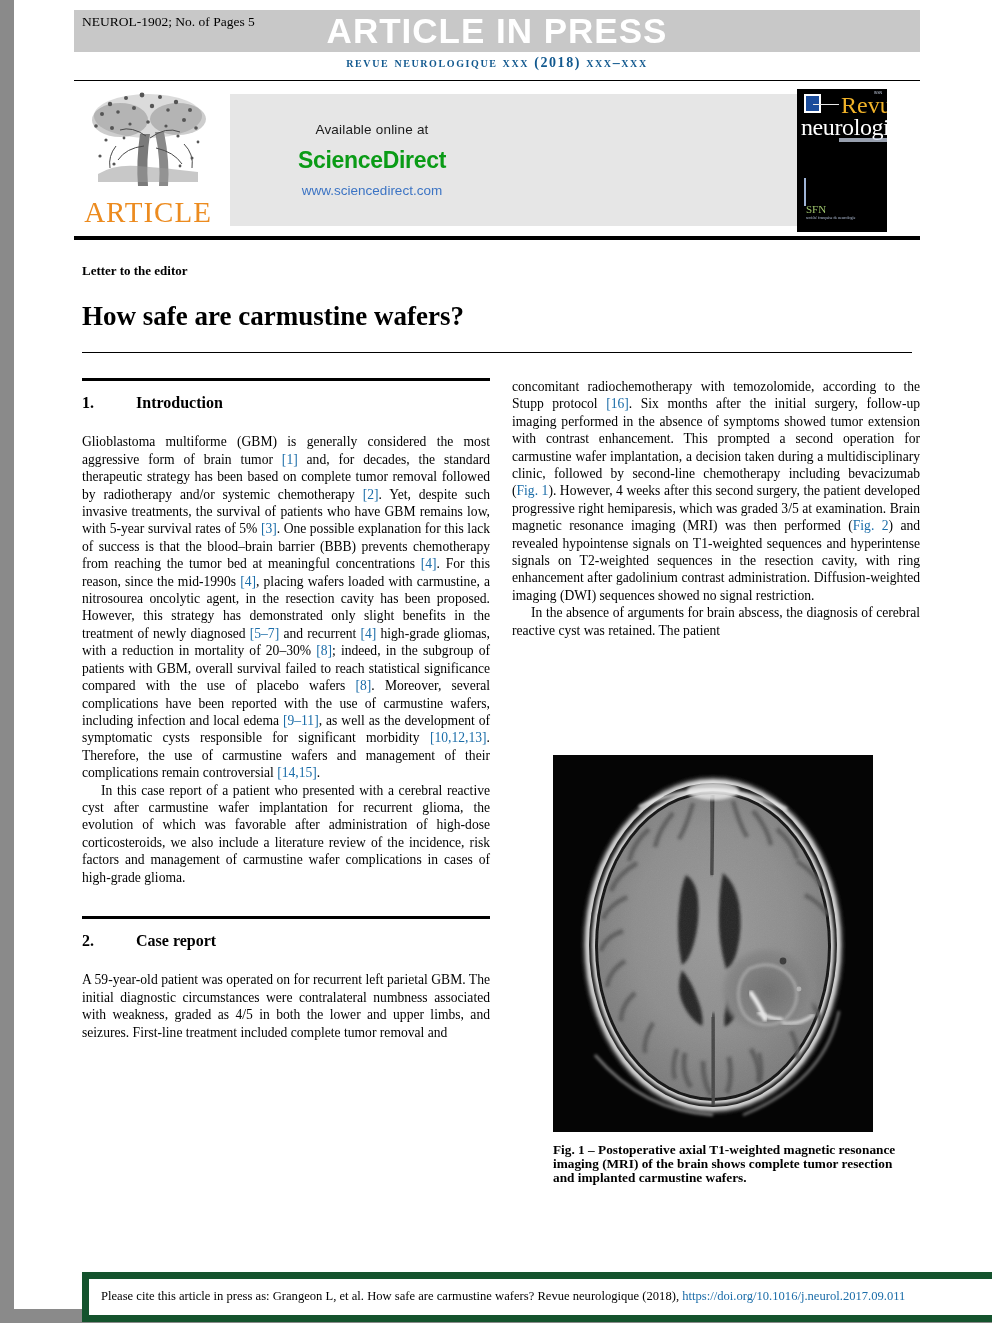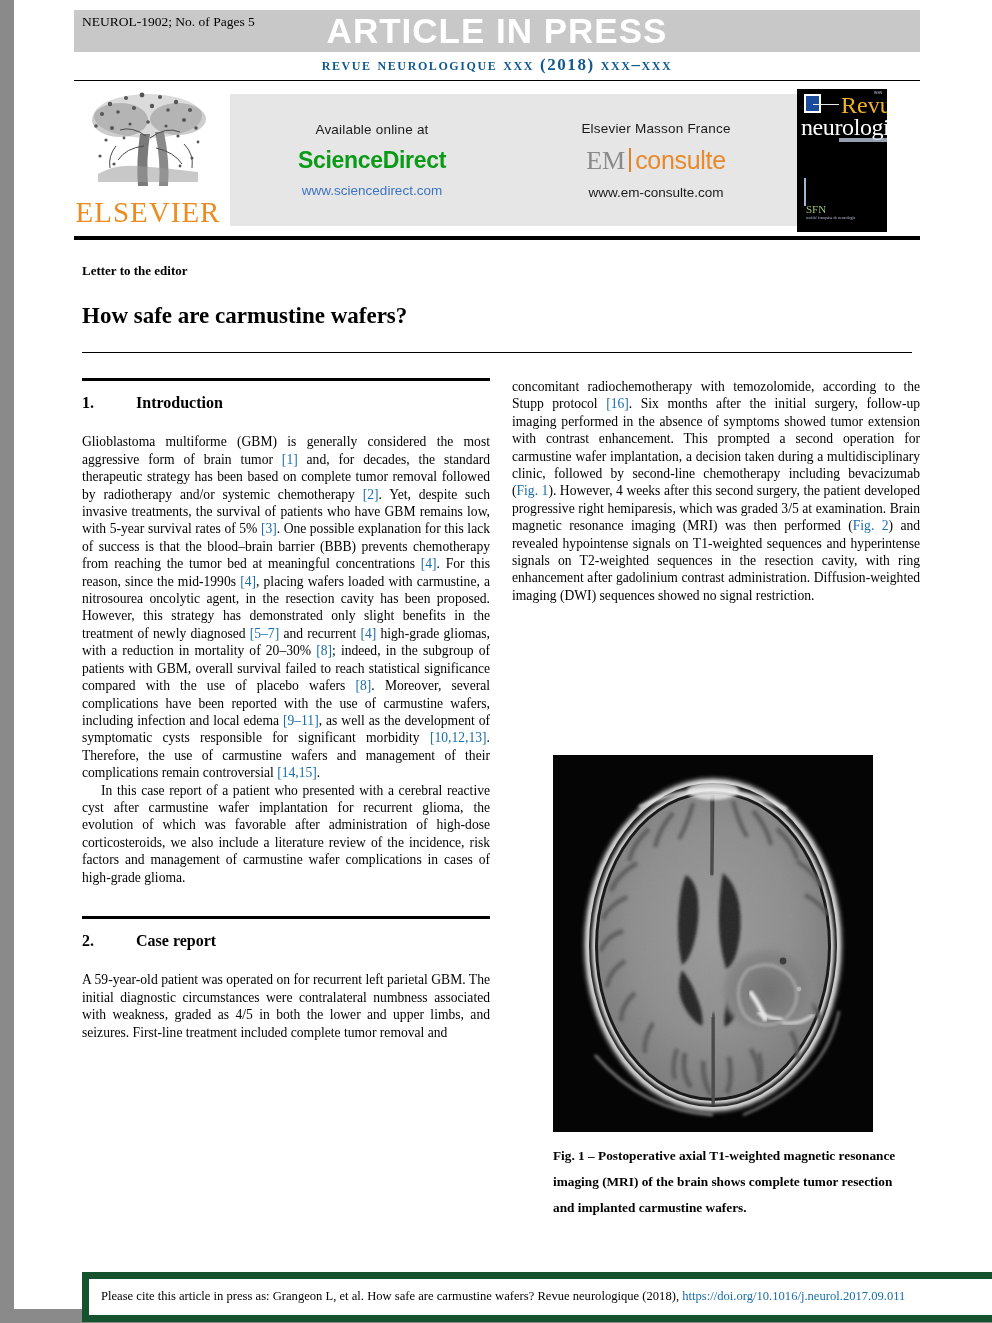--- a/index.html
+++ b/index.html
@@ -30,21 +30,21 @@
     font-family:"Liberation Serif", serif;
     font-size:13.5px;color:#000;white-space:nowrap;
   }
 
   
   .running-head{
     position:absolute;left:74px;top:55px;width:846px;
     text-align:center;
     font-family:"Liberation Serif", serif;
     font-weight:bold;
-    font-size:17px;
+    font-size:14px;
     letter-spacing:1.6px;
     color:#12598f;
     font-variant:small-caps;
   }
 
   
   .rule-thin{position:absolute;background:#000;height:1px;}
   .rule-thick{position:absolute;background:#000;height:4px;}
 
   
@@ -153,21 +153,21 @@
 
   
   .article-type{
     position:absolute;left:82px;top:263px;
     font-family:"Liberation Serif", serif;
     font-weight:bold;font-size:13px;color:#000;
   }
   .article-title{
     position:absolute;left:82px;top:300px;width:700px;
     font-family:"Liberation Serif", serif;
-    font-weight:bold;font-size:23px;color:#000;line-height:32px;
+    font-weight:bold;font-size:27px;color:#000;line-height:32px;
   }
 
   
   .col{
     position:absolute;top:378px;width:408px;
     font-family:"Liberation Serif", serif;
     font-size:13.6px;line-height:17.4px;
     text-align:justify;
     color:#000;
   }
@@ -191,21 +191,21 @@
   
   .figure{
     position:absolute;left:553px;top:755px;width:320px;
   }
   .fig-img{
     width:320px;height:377px;display:block;background:#000;
   }
   .fig-cap{
     margin-top:11px;width:356px;
     font-family:"Liberation Serif", serif;
-    font-weight:bold;font-size:13.3px;line-height:26px;color:#000;
+    font-weight:bold;font-size:13.3px;line-height:14px;color:#000;
     text-align:left;
   }
 
   
   .cite-box{
     position:absolute;left:82px;top:1272px;width:972px;
     border:7px solid #14532d;
     background:#ffffff;
     padding:9px 12px 10px 12px;
     box-sizing:border-box;
@@ -278,35 +278,28 @@
               <circle cx="44" cy="52" r="1.4"></circle>
             <circle cx="98" cy="50" r="1.6"></circle>
               <circle cx="118" cy="56" r="1.4"></circle>
             <circle cx="20" cy="70" r="1.6"></circle>
               <circle cx="112" cy="72" r="1.5"></circle>
             <circle cx="34" cy="78" r="1.6"></circle>
               <circle cx="100" cy="80" r="1.4"></circle>
           </g>
         </g>
       </svg>
-      <div class="elsevier-word">ELSEVIER</div>
+      <div class="elsevier-word">ARTICLE</div>
     </div>
 
     <div class="banner">
       <div class="banner-col left">
         <div class="banner-lbl">Available online at</div>
         <div class="sd-logo">ScienceDirect</div>
         <div class="sd-url">www.sciencedirect.com</div>
-      </div>
-      <div class="banner-col right">
-        <div class="banner-lbl">Elsevier Masson France</div>
-        <div class="em-logo">
-          <span class="em">EM</span><span class="bar"></span><span class="consulte">consulte</span>
-        </div>
-        <div class="em-url">www.em-consulte.com</div>
       </div>
     </div>
 
     <div class="cover">
       <div class="cover-top-strip"></div>
       <div class="cover-tiny">ISSN</div>
       <div class="cover-emblem">
           <div class="cover-emblem-i"></div>
         </div>
       <div class="cover-dash"></div>
@@ -340,20 +333,21 @@
       <div class="sec-head">
         <span class="sec-num">2.</span>
         <span>Case report</span>
       </div>
       <p>A 59-year-old patient was operated on for recurrent left parietal GBM. The initial diagnostic circumstances were contralateral numbness associated with weakness, graded as 4/5 in both the lower and upper limbs, and seizures. First-line treatment included complete tumor removal and</p>
     </div>
   </div>
 
   <div class="col right">
     <p><span>concomitant radiochemotherapy with temozolomide, according to the Stupp protocol </span><span class="ref">[16]</span><span>. Six months after the initial surgery, follow-up imaging performed in the absence of symptoms showed tumor extension with contrast enhancement. This prompted a second operation for carmustine wafer implantation, a decision taken during a multidisciplinary clinic, followed by second-line chemotherapy including bevacizumab (</span><span class="ref">Fig. 1</span><span>). However, 4 weeks after this second surgery, the patient developed progressive right hemiparesis, which was graded 3/5 at examination. Brain magnetic resonance imaging (MRI) was then performed (</span><span class="ref">Fig. 2</span><span>) and revealed hypointense signals on T1-weighted sequences and hyperintense signals on T2-weighted sequences in the resection cavity, with ring enhancement after gadolinium contrast administration. Diffusion-weighted imaging (DWI) sequences showed no signal restriction.</span></p>
+    <p class="ind">In the absence of arguments for brain abscess, the diagnosis of cerebral reactive cyst was retained. The patient</p>
   </div>
 
   <div class="figure">
     <svg class="fig-img" viewBox="0 0 320 377">
       <defs>
         <radialGradient id="brainGrad" cx="50%" cy="45%" r="62%">
           <stop offset="0%" stop-color="#9a9a9a"></stop>
           <stop offset="55%" stop-color="#8e8e8e"></stop>
           <stop offset="88%" stop-color="#7c7c7c"></stop>
           <stop offset="100%" stop-color="#6a6a6a"></stop>

